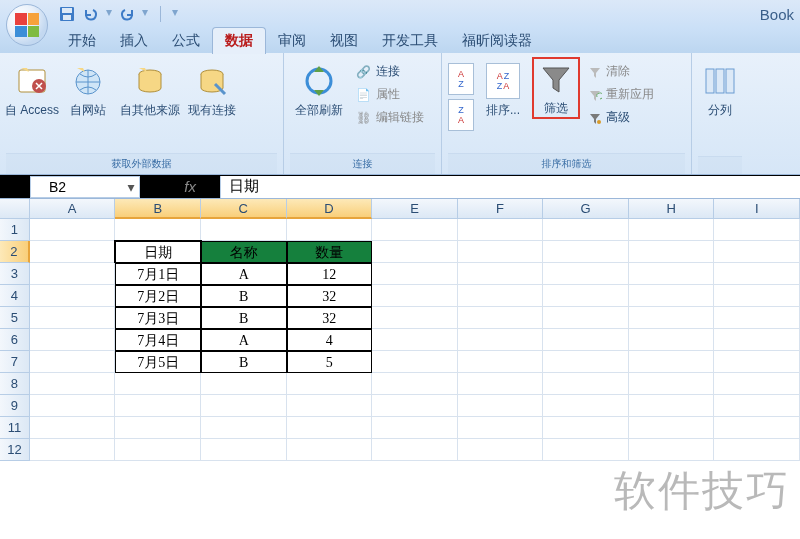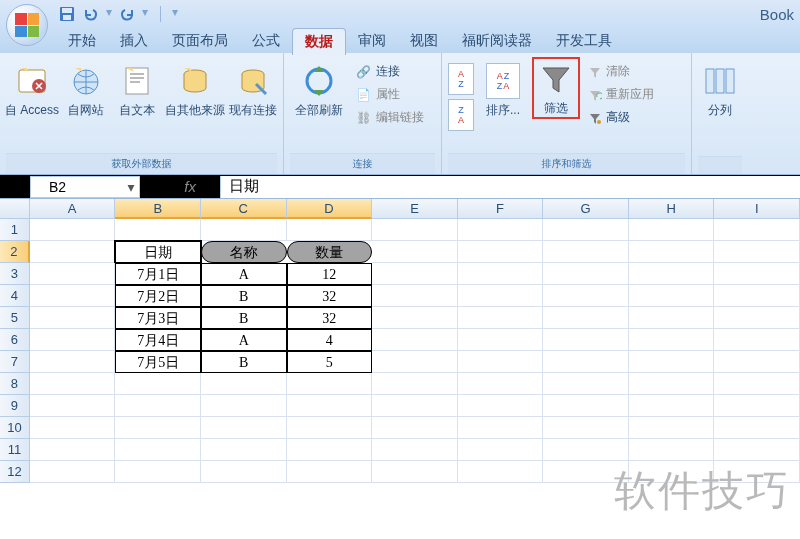--- a/index.html
+++ b/index.html
@@ -9,21 +9,21 @@
 .titlebar { height:28px; background:linear-gradient(#dbe8f8,#cbe0f7); display:flex; align-items:center; padding-left:8px; }
 .office-btn { width:42px; height:42px; position:absolute; left:6px; top:4px; border-radius:50%; background:radial-gradient(circle at 30% 30%,#fff,#e8f0fa 40%,#c3d8f0 70%); border:1px solid #9bb7d9; z-index:10; display:flex; align-items:center; justify-content:center; }
 .office-btn .logo { width:24px; height:24px; display:grid; grid-template-columns:1fr 1fr; grid-template-rows:1fr 1fr; gap:1px; }
 .office-btn .logo span:nth-child(1){background:#e9413d;} .office-btn .logo span:nth-child(2){background:#f6a23c;} .office-btn .logo span:nth-child(3){background:#3c8ed8;} .office-btn .logo span:nth-child(4){background:#7fbb42;}
 .quick { display:flex; gap:6px; margin-left:50px; align-items:center; }
 .quick .q { width:18px; height:18px; display:flex; align-items:center; justify-content:center; color:#3a6ea5; }
 .quick .sep { width:6px; height:18px; color:#7fa5ce; }
 .app-title { margin-left:auto; padding-right:6px; font-size:15px; color:#3a5f8a; }
 
 
-.tabs { height:25px; background:linear-gradient(#cbe0f7,#bcd6f0); display:flex; padding-left:56px; align-items:flex-start; gap:0; }
+.tabs { height:25px; background:linear-gradient(#cbe0f7,#bcd6f0); display:flex; padding-left:56px; align-items:center; gap:0; }
 .tab { padding:4px 12px 4px; color:#2b4d74; font-size:14px; cursor:default; border-top-left-radius:4px; border-top-right-radius:4px; }
 .tab.active { background:#e6effa; color:#b91c1c; border:1px solid #9bb7d9; border-bottom:none;font-weight:bold; }
 
 
 .ribbon { height:122px; background:linear-gradient(#e8f1fb,#d6e6f7); border-bottom:1px solid #9bb7d9; display:flex; }
 .grp { border-right:1px solid #b7cde6; display:flex; flex-direction:column; justify-content:space-between; padding:4px 6px 0; }
 .grp-body { display:flex; align-items:flex-start; gap:4px; flex:1; }
 .grp-label { text-align:center; font-size:10px; color:#3a6ea5; padding:3px 0; background:rgba(200,220,240,.3); border-top:1px solid #c9dbef; }
 .bigbtn { display:flex; flex-direction:column; align-items:center; width:58px; padding-top:6px; gap:4px; }
 .bigbtn .ic { width:36px; height:36px; display:flex; align-items:center; justify-content:center; }
@@ -48,21 +48,21 @@
 .ch { width:86px; text-align:center; background:linear-gradient(#f3f7fc,#dce8f5); border-right:1px solid #b7cde6; border-bottom:1px solid #b7cde6; font-size:13px; color:#2b4d74; line-height:20px; font-family:Arial; }
 .ch.sel { background:linear-gradient(#fde9b8,#f9cf7a); border-bottom:2px solid #e7a43b; }
 .rows { }
 .row { display:flex; height:22px; }
 .rh { width:30px; background:linear-gradient(90deg,#f3f7fc,#dce8f5); border-right:1px solid #b7cde6; border-bottom:1px solid #b7cde6; text-align:center; font-size:13px; color:#2b4d74; line-height:22px; font-family:Arial; }
 .rh.sel { background:linear-gradient(90deg,#fde9b8,#f9cf7a); border-right:2px solid #e7a43b; }
 .cell { width:86px; border-right:1px solid #d8e2ee; border-bottom:1px solid #d8e2ee; font-size:14px; line-height:22px; text-align:center; font-family:"SimSun",serif; position:relative; }
 .cell.tb { border:1px solid #000; }
 .cell.th { border:1.5px solid #000; }
 .cell.active { outline:2px solid #000; outline-offset:-1px; }
-.cell.inrange { background:#a3a3a3;border-radius:11px; }
+.cell.inrange { background:#15803d; }
 
 
 .wm { position:absolute; right:10px; bottom:20px; font-size:42px; color:#b9b9b9; font-family:"Microsoft YaHei"; letter-spacing:2px; pointer-events:none; }
 
 svg { display:block; }
 </style>
 </head>
 <body>
 
 <div class="titlebar">
@@ -98,27 +98,26 @@
     <span class="sep">▾</span>
     <span class="sep" style="margin-left:6px;border-left:1px solid #9bb7d9;height:16px;"></span>
     <span class="sep">▾</span>
   </div>
   <div class="app-title">Book</div>
 </div>
 
 <div class="tabs" id="tabs">
     <div class="tab">开始</div>
     <div class="tab">插入</div>
-    <div class="tab">页面布局</div>
     <div class="tab">公式</div>
     <div class="tab active">数据</div>
     <div class="tab">审阅</div>
     <div class="tab">视图</div>
+    <div class="tab">开发工具</div>
     <div class="tab">福昕阅读器</div>
-    <div class="tab">开发工具</div>
   </div>
 
 <div class="ribbon">
 
   <div class="grp" style="width:284px">
     <div class="grp-body" id="grp-ext">
         <div class="bigbtn" style="width: 52px;">
           <span class="ic">
             <svg width="34" height="34">
               <rect x="4" y="6" width="26" height="22" rx="2" fill="#fff" stroke="#b08f3a"></rect>
@@ -131,30 +130,20 @@
         </div>
         <div class="bigbtn" style="width: 52px;">
           <span class="ic">
             <svg width="34" height="34">
               <circle cx="17" cy="18" r="12" fill="#cfe5f7" stroke="#5a94cc"></circle>
               <path d="M5 18 L29 18 M17 6 L17 30 M9 10 Q17 16 25 10 M9 26 Q17 20 25 26" stroke="#5a94cc" fill="none"></path>
               <path d="M6 4 L12 4 L14 8" fill="#f6d785"></path>
             </svg>
           </span>
           <span class="lbl">自网站</span>
-        </div>
-        <div class="bigbtn" style="width: 52px;">
-          <span class="ic">
-            <svg width="34" height="34">
-              <rect x="6" y="4" width="22" height="26" fill="#fff" stroke="#999"></rect>
-              <path d="M10 10 L24 10 M10 14 L24 14 M10 18 L20 18" stroke="#777"></path>
-              <path d="M6 4 L12 4 L14 8" fill="#f6d785"></path>
-            </svg>
-          </span>
-          <span class="lbl">自文本</span>
         </div>
         <div class="bigbtn" style="width: 64px;">
           <span class="ic">
             <svg width="34" height="34">
               <ellipse cx="17" cy="10" rx="11" ry="4" fill="#f6d785" stroke="#b08f3a"></ellipse>
               <path d="M6 10 L6 24 A11 4 0 0 0 28 24 L28 10" fill="#f6d785" stroke="#b08f3a"></path>
               <path d="M6 4 L12 4 L14 8" fill="#f6d785"></path>
             </svg>
           </span>
           <span class="lbl">自其他来源</span>
@@ -416,32 +405,20 @@
         <div class="cell"></div>
         <div class="cell"></div>
         <div class="cell"></div>
         <div class="cell"></div>
         <div class="cell"></div>
         <div class="cell"></div>
         <div class="cell"></div>
         <div class="cell"></div>
       </div>
       <div class="row">
-        <div class="rh">10</div>
-        <div class="cell"></div>
-        <div class="cell"></div>
-        <div class="cell"></div>
-        <div class="cell"></div>
-        <div class="cell"></div>
-        <div class="cell"></div>
-        <div class="cell"></div>
-        <div class="cell"></div>
-        <div class="cell"></div>
-      </div>
-      <div class="row">
         <div class="rh">11</div>
         <div class="cell"></div>
         <div class="cell"></div>
         <div class="cell"></div>
         <div class="cell"></div>
         <div class="cell"></div>
         <div class="cell"></div>
         <div class="cell"></div>
         <div class="cell"></div>
         <div class="cell"></div>

